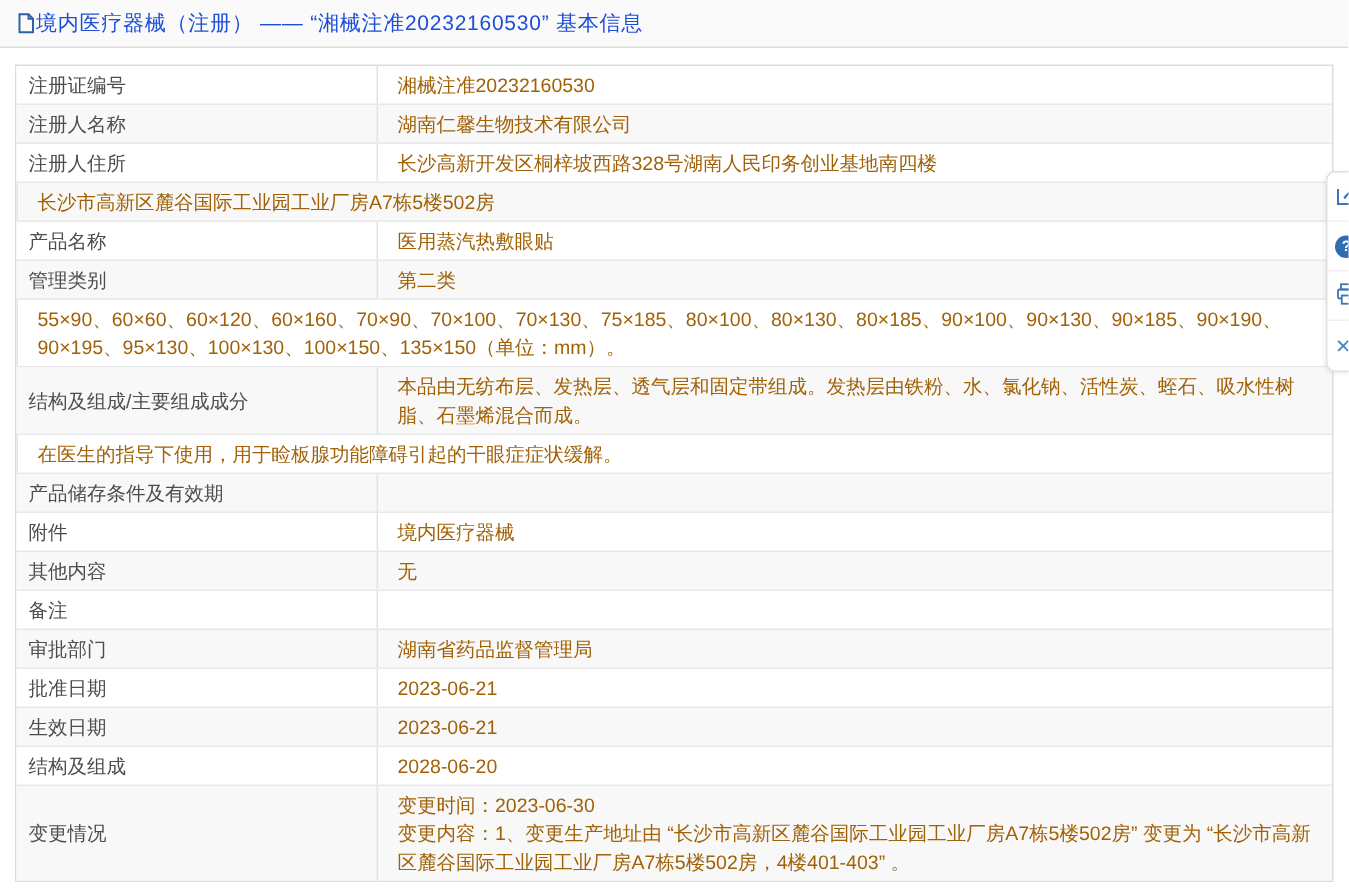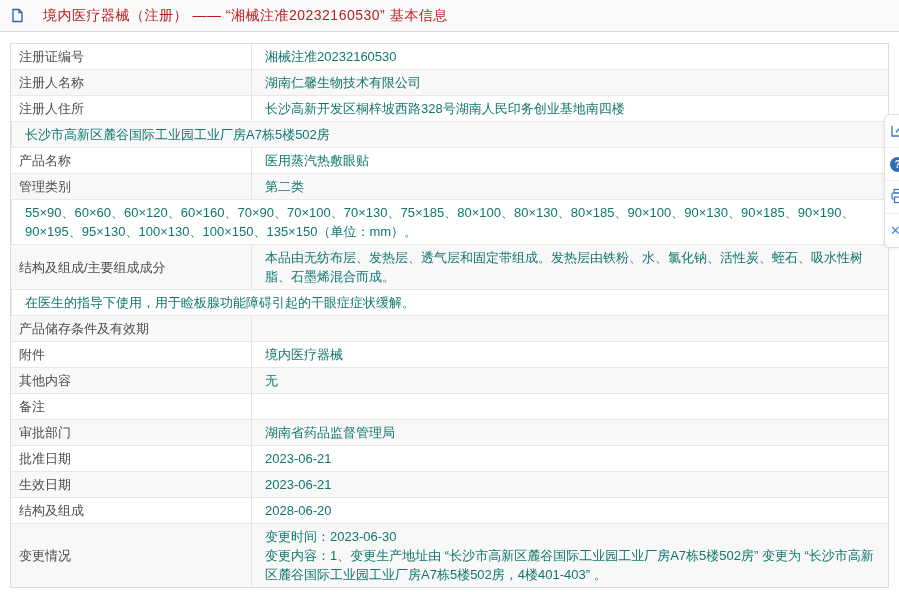--- a/index.html
+++ b/index.html
@@ -9,43 +9,43 @@
     font-family:"Liberation Sans","DejaVu Sans",sans-serif;
     -webkit-font-smoothing:antialiased;
   }
   
   .header-bar{
     position:absolute;left:0;top:0;width:899px;height:31px;
     background:#fafafa;border-bottom:1px solid #dcdcdc;
     display:flex;align-items:center;
   }
   .header-title{
-    display:flex;align-items:center;gap:19px;
-    margin-left:11px;font-size:14px;color:#b91c1c;letter-spacing:.5px;
+    display:flex;align-items:center;gap:0;
+    margin-left:11px;font-size:14px;color:#1d4ed8;letter-spacing:.5px;
   }
   .doc-icon svg{display:block;}
   
   .reg-table{
     position:absolute;left:10px;top:43px;width:877px;
     border:1px solid #dddddd;background:#fff;
     font-size:13px;
   }
   .trow{display:flex;align-items:center;border-bottom:1px solid #e8e8e8;background:#ffffff;}
   .trow:last-child{border-bottom:none;}
   .trow:nth-child(even){background:#f8f8f8;}
   .cell-label{
     width:240px;box-sizing:border-box;flex:none;
     text-align:left;padding:3px 12px 3px 8px;
     color:#4d4d4d;line-height:19px;
   }
   .cell-value{
     flex:1;box-sizing:border-box;align-self:stretch;
     display:flex;align-items:center;
     border-left:1px solid #e3e3e3;
-    padding:3px 14px 3px 13px;color:#0f766e;line-height:19px;
+    padding:3px 14px 3px 13px;color:#a16207;line-height:19px;
     min-height:19px;
   }
   .cell-value.multiline span{white-space:pre-line;}
   
   .side-toolbar{
     position:absolute;left:884px;top:114px;width:46px;
     background:#ffffff;border:1px solid #e0e0e0;border-radius:6px 0 0 6px;
     box-shadow:-1px 1px 3px rgba(0,0,0,.06);
   }
   .side-btn{

